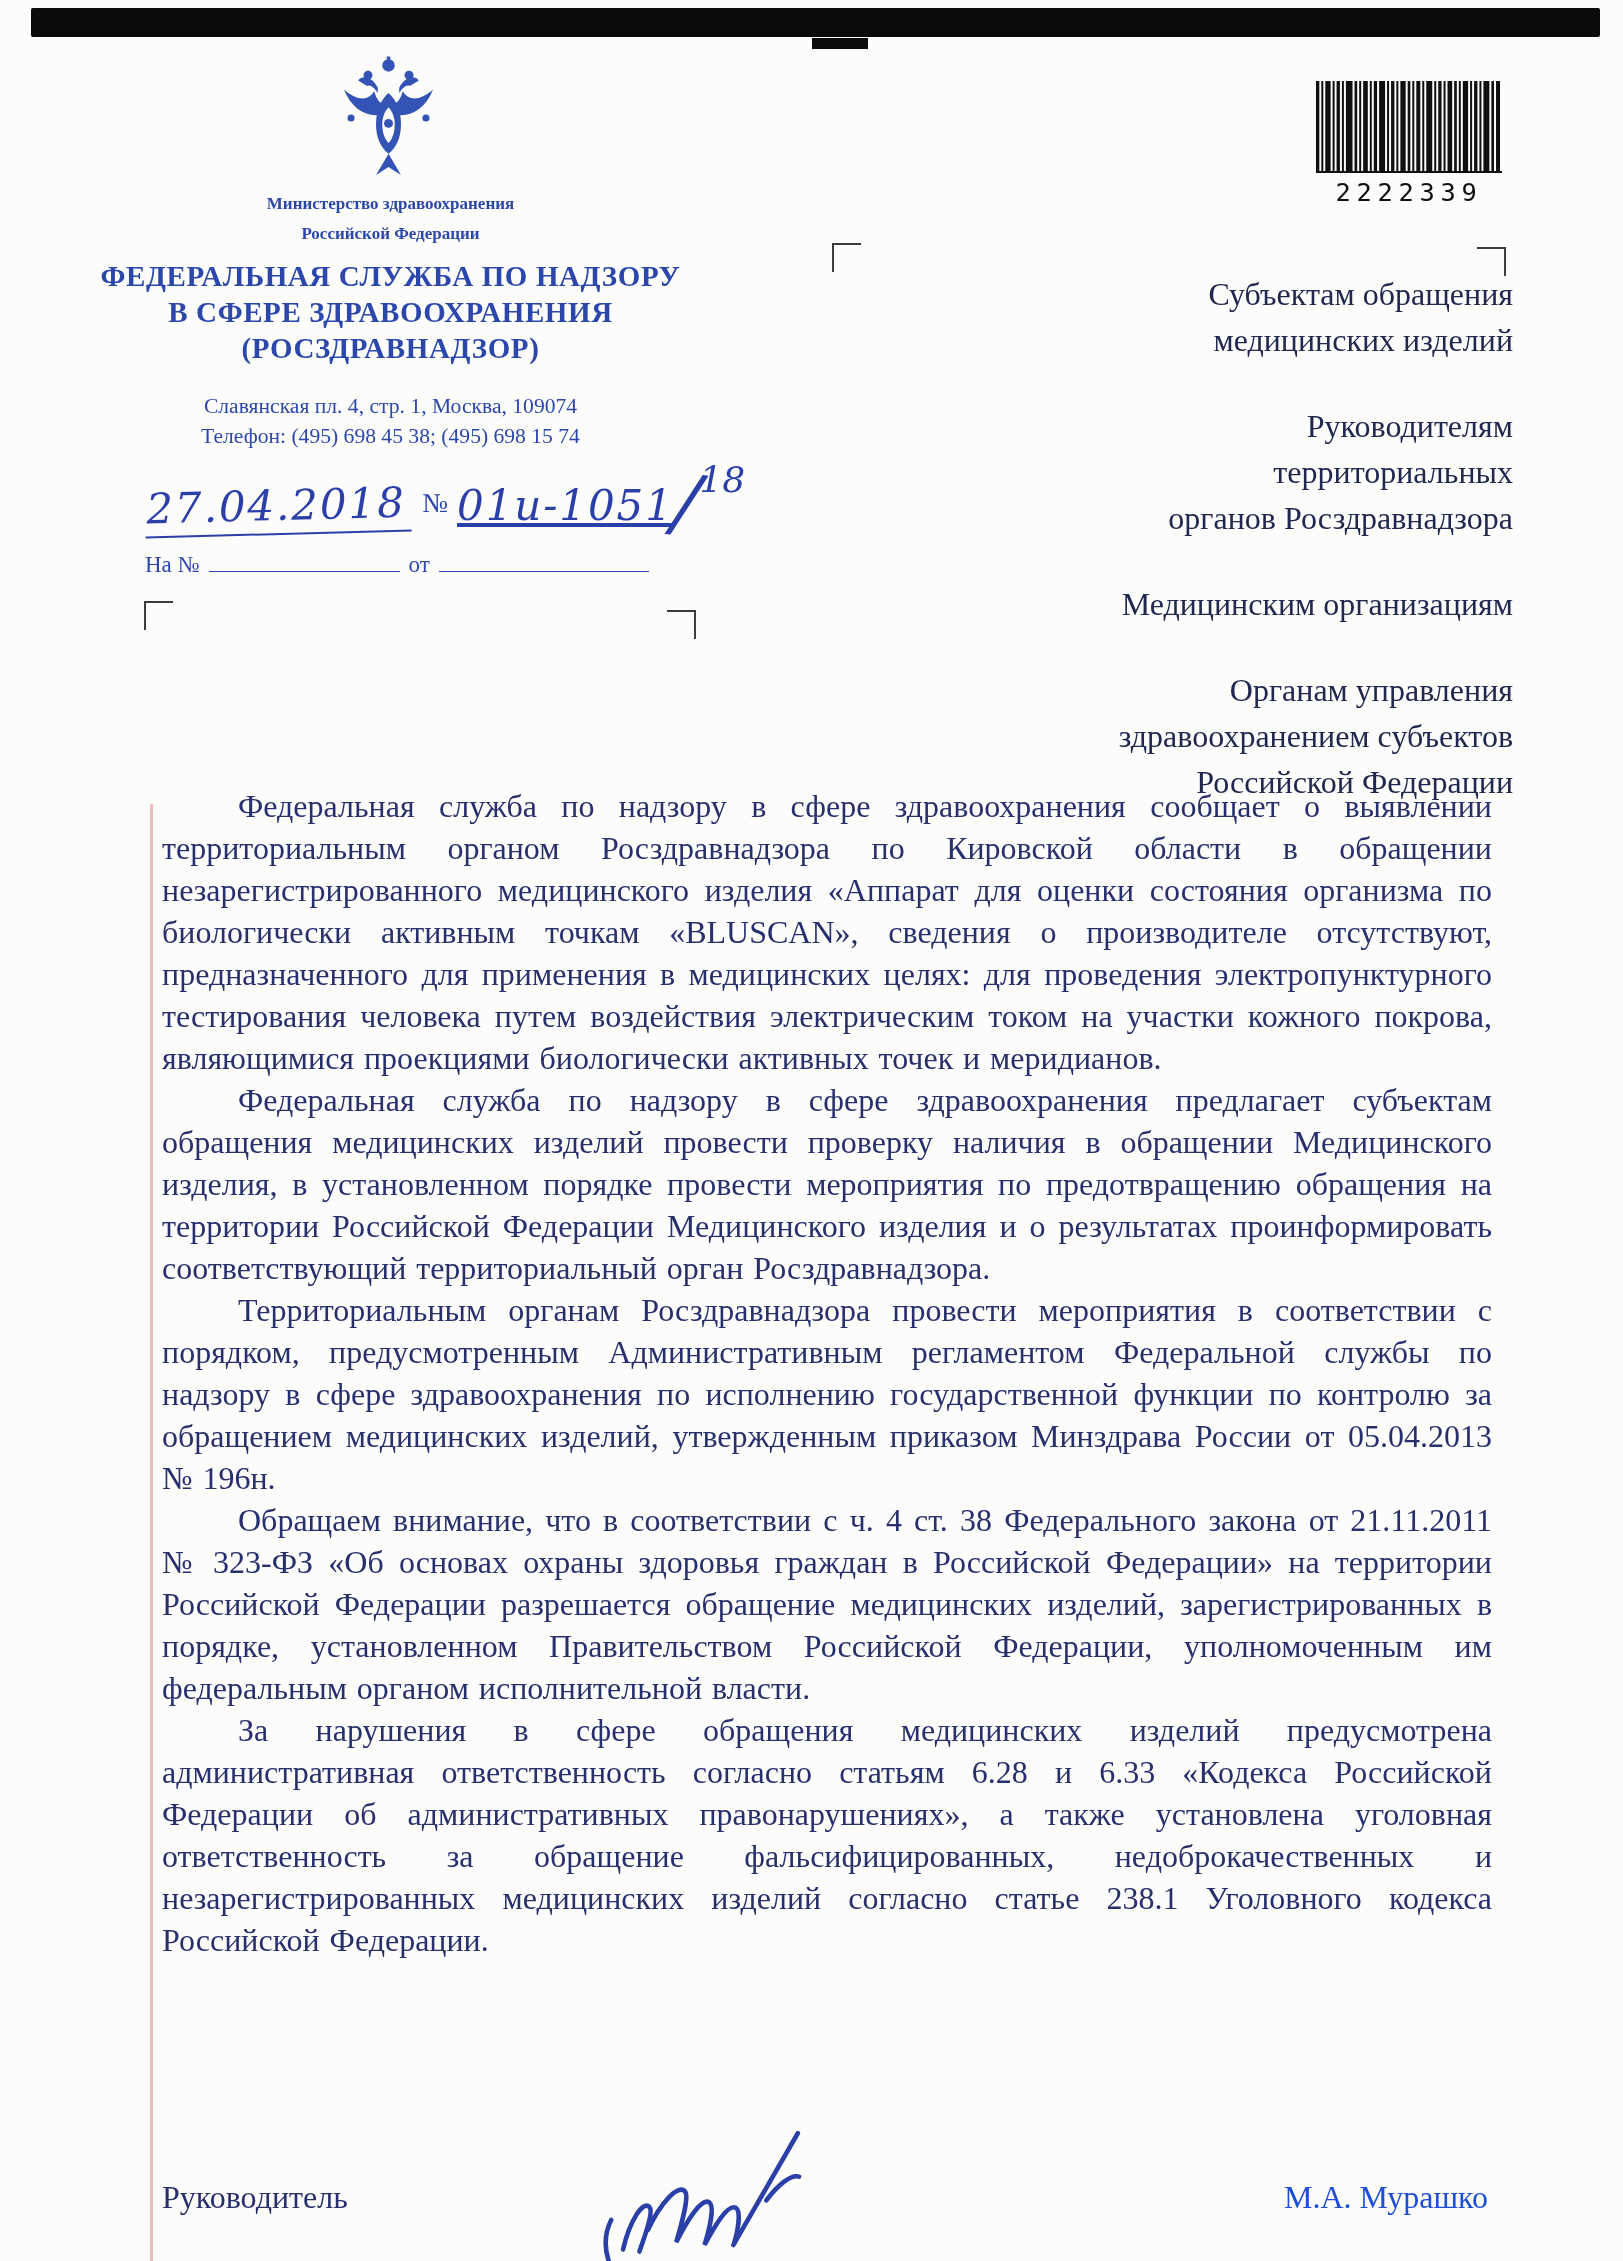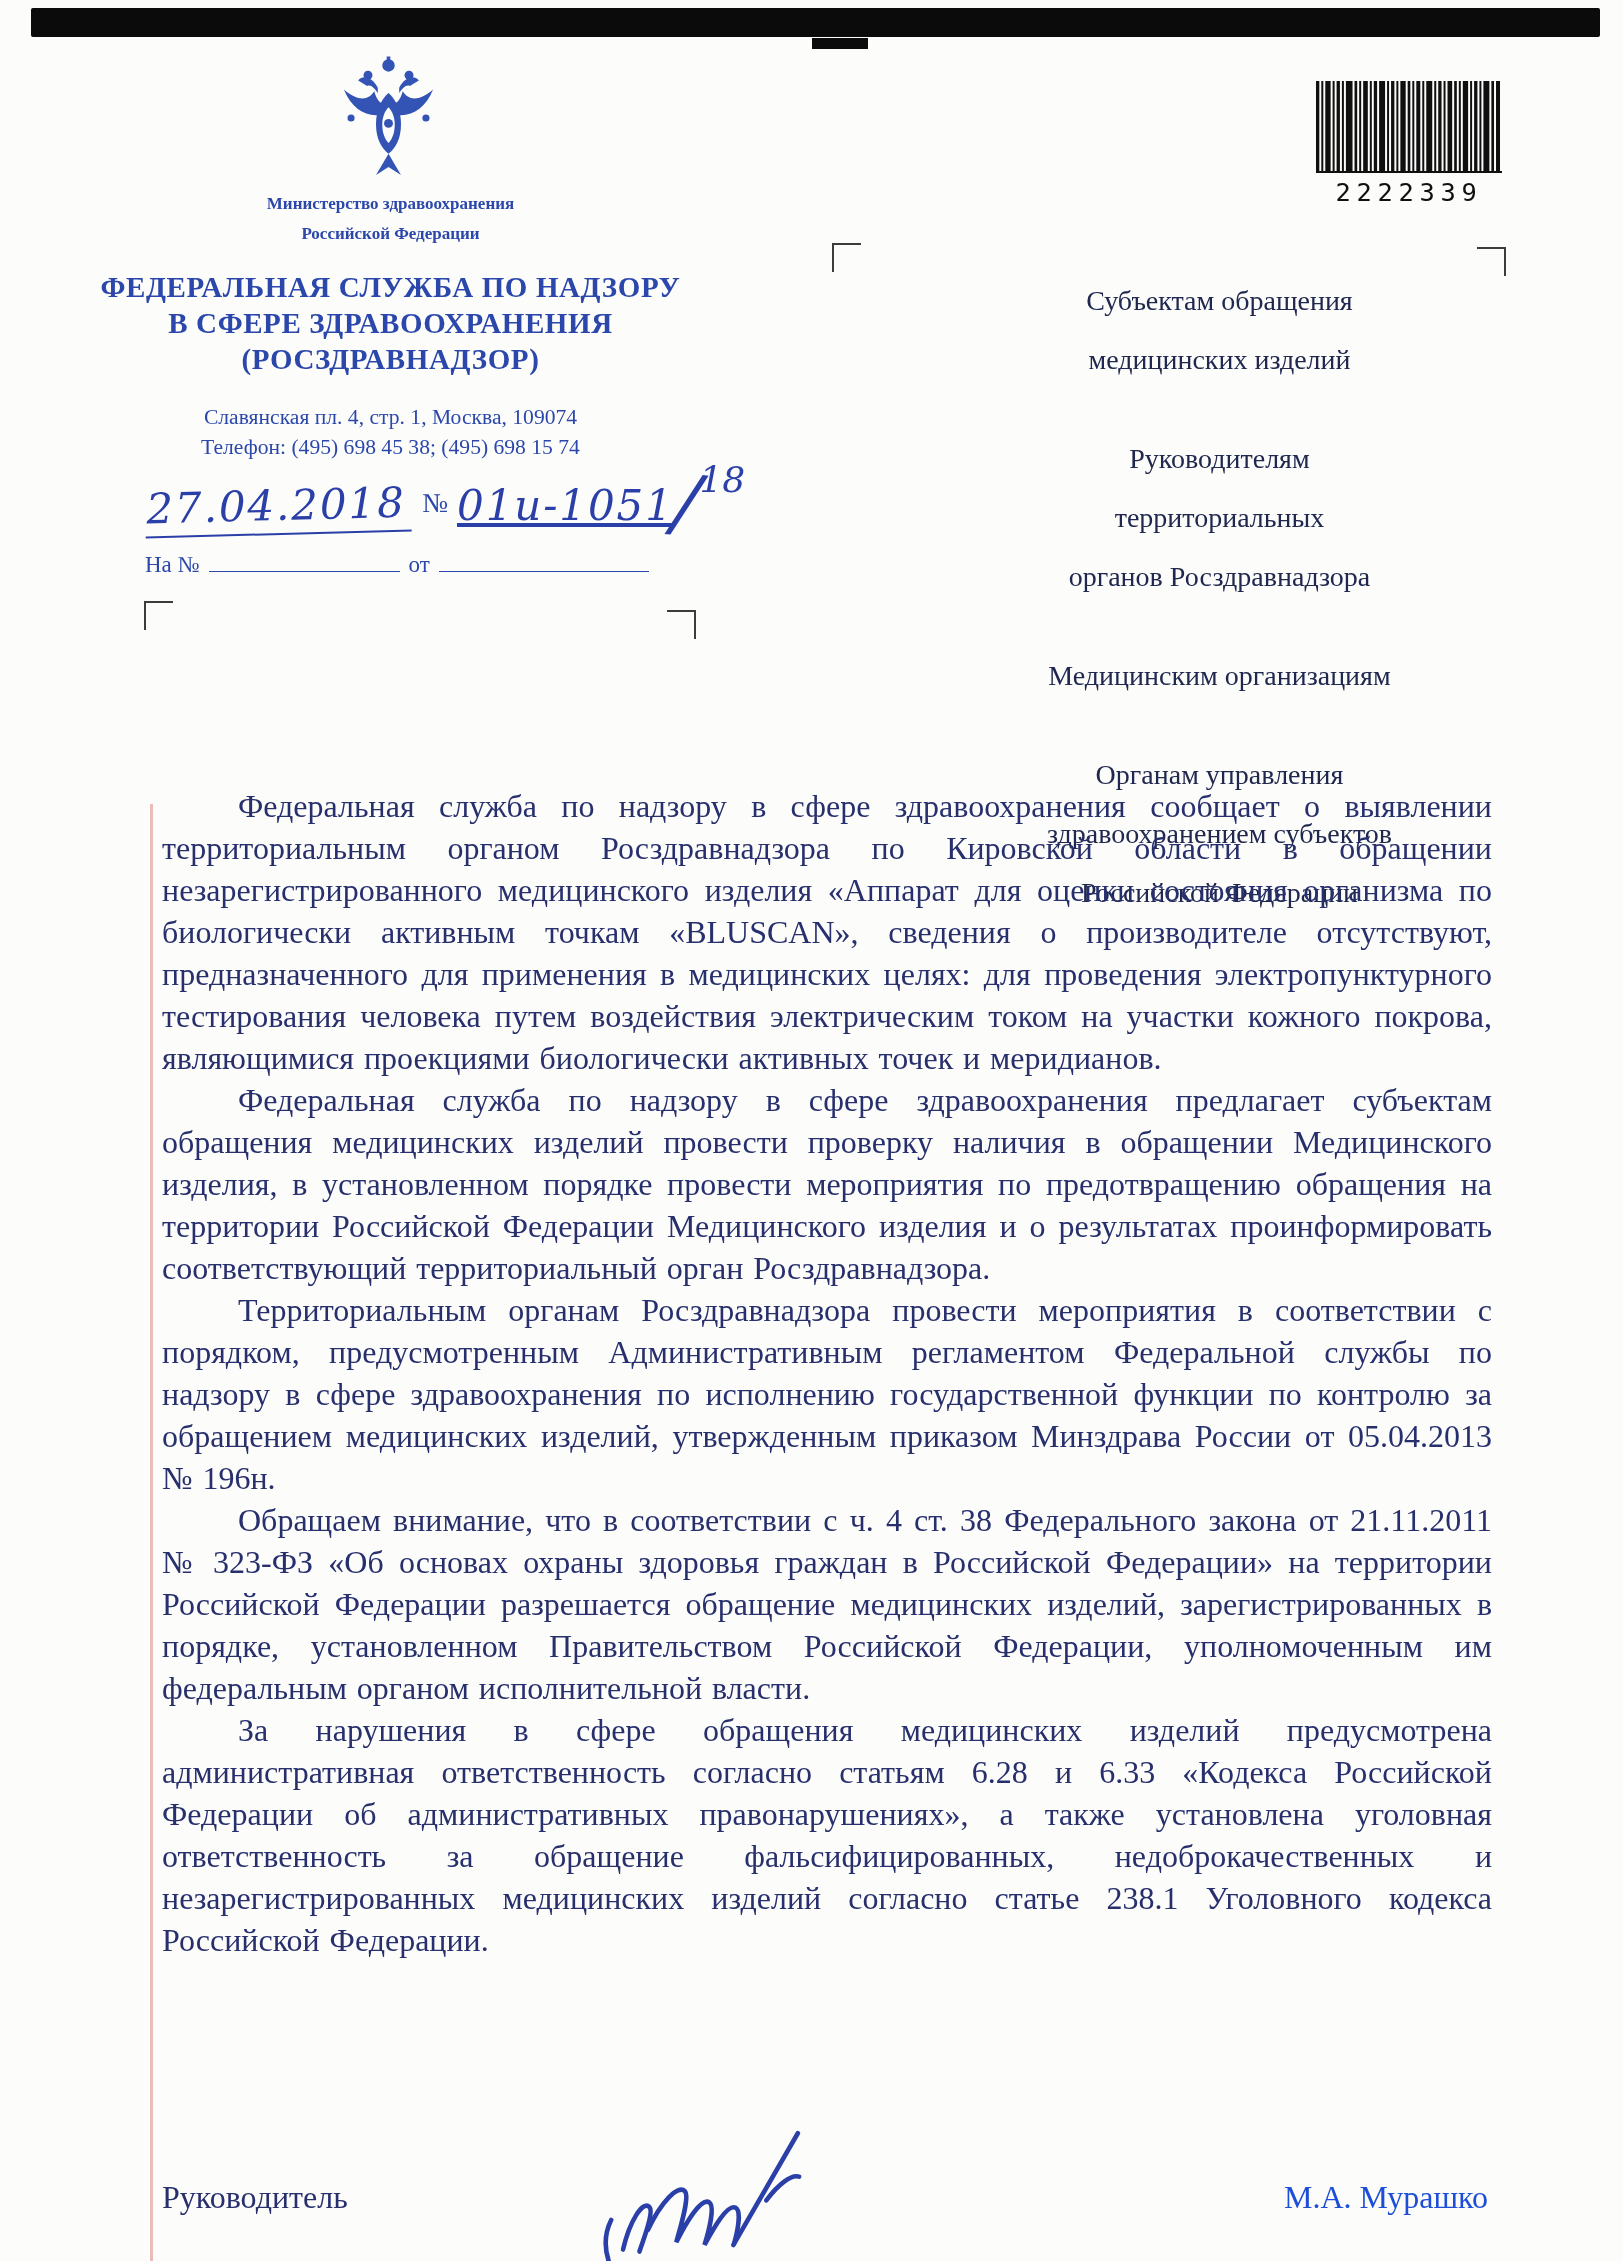--- a/index.html
+++ b/index.html
@@ -18,21 +18,21 @@
   
   .barcode-wrap{position:absolute;left:1316px;top:81px;width:186px;text-align:center;}
   .barcode-bars{display:block;width:186px;height:90px;border-bottom:2.5px solid #101010;}
   .barcode-num{margin-top:3.8px;font-family:"DejaVu Sans Mono", monospace;font-size:25.4px;letter-spacing:5.7px;color:#101010;}
 
   
   .emblem{position:absolute;left:335px;top:55px;width:107px;height:135px;}
   .emblem svg{width:100%;height:100%;}
   .lh{position:absolute;left:94px;top:189px;width:593px;text-align:center;color:#2b47ab;}
   .lh-ministry{font-size:17px;font-weight:bold;line-height:30px;}
-  .lh-service{margin-top:20px;font-size:29px;font-weight:bold;line-height:36px;letter-spacing:0.6px;font-family:Liberation Serif, serif;}
+  .lh-service{margin-top:9px;font-size:29px;font-weight:bold;line-height:36px;letter-spacing:0.6px;font-family:Liberation Serif, serif;}
   .lh-addr{margin-top:25.4px;font-size:21.6px;line-height:30px;}
 
   
   .ref-row{position:absolute;left:145px;top:459px;width:731px;height:83px;white-space:nowrap;}
   .hw{font-family:"DejaVu Serif", serif;font-style:italic;color:#2b3fa8;}
   .hw-date{display:inline-block;font-size:42px;letter-spacing:1.9px;border-bottom:2.5px solid #2b3fa8;padding:0 5.1px 2.5px 1.3px;transform:rotate(-1.5deg);}
   .no-sign{font-size:27px;color:#2b47ab;margin:0 9px 0 11.4px;vertical-align:7.6px;}
   .hw-num{font-size:42px;letter-spacing:1.9px;text-decoration:underline;}
   .hw-slash{display:inline-block;font-size:76px;line-height:38px;vertical-align:-9px;transform:rotate(6deg);}
   .hw-sup{font-size:36px;vertical-align:28px;}
@@ -43,21 +43,21 @@
 
   
   .corner{position:absolute;width:27px;height:27px;border:0 solid #3c3c3c;}
   .c-tl{left:832px;top:243px;border-top-width:2.5px;border-left-width:2.5px;}
   .c-tr{left:1477px;top:247px;border-top-width:2.5px;border-right-width:2.5px;}
   .c-bl{left:144px;top:601px;border-top-width:2.5px;border-left-width:2.5px;}
   .c-br{left:667px;top:610px;border-top-width:2.5px;border-right-width:2.5px;}
 
   
   .recipients{position:absolute;left:926px;top:271px;width:587px;text-align:center;color:#20284f;}
-  .recipient{font-size:28px;line-height:59px;white-space:pre-line;margin-bottom:40px;}
+  .recipient{font-size:32px;line-height:46px;white-space:pre-line;margin-bottom:40px;text-align:right;}
   .subject{position:absolute;left:208px;top:684px;width:438px;text-align:center;
            font-size:27px;line-height:37px;color:#20284f;white-space:pre-line;}
 
   
   .body-text{position:absolute;left:162px;top:785px;width:1330px;
              font-size:32px;line-height:42px;color:#272f6d;text-align:justify;word-spacing:1.9px;}
   .body-text p{margin:0;text-indent:76px;}
 
   
   .sig-pos{position:absolute;left:162px;top:2179px;font-size:32px;color:#272f6d;}

